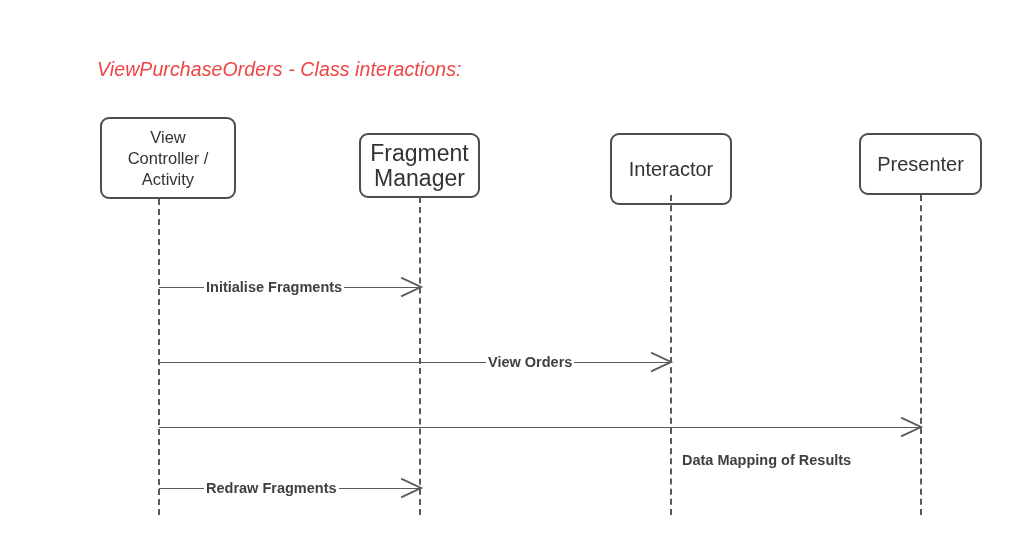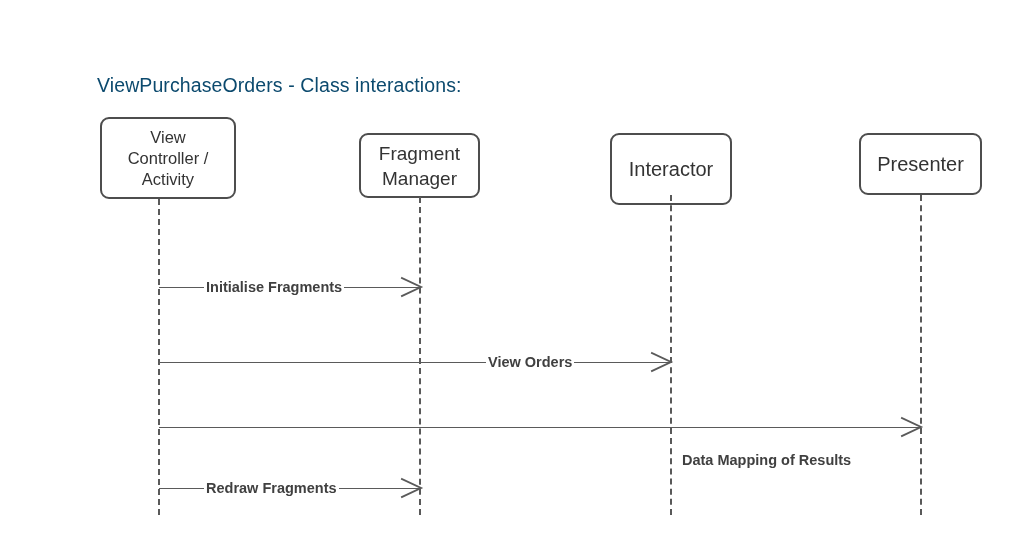--- a/index.html
+++ b/index.html
@@ -18,26 +18,27 @@
     position: relative;
     width: 1020px;
     height: 558px;
     background: #ffffff;
   }
 
   
   .diagram-title {
     position: absolute;
     left: 97px;
-    top: 72px;
+    top: 56px;
     font-size: 19.5px;
     line-height: 26px;
-    color: #0c4a6e;
+    color: #ef4444;
     white-space: nowrap;
     letter-spacing: 0.1px;
+    font-style: italic;
   }
 
   
   .participant {
     position: absolute;
     box-sizing: border-box;
     background: #ffffff;
     border: 2px solid #4d4d4d;
     border-radius: 9px;
     display: flex;
@@ -52,21 +53,21 @@
     width: 100%;
     white-space: pre-line;
   }
 
   .participant.p0 {
     left: 100px;  top: 117px;  width: 136px; height: 82px;
     font-size: 16.5px; line-height: 21px;
   }
   .participant.p1 {
     left: 359px; top: 133px; width: 121px; height: 65px;
-    font-size: 19px; line-height: 25px;
+    font-size: 23px; line-height: 25px;
   }
   .participant.p2 {
     left: 610px; top: 133px; width: 122px; height: 72px;
     font-size: 20px; line-height: 25px;
   }
   .participant.p3 {
     left: 859px; top: 133px; width: 123px; height: 62px;
     font-size: 20px; line-height: 25px;
   }
 

